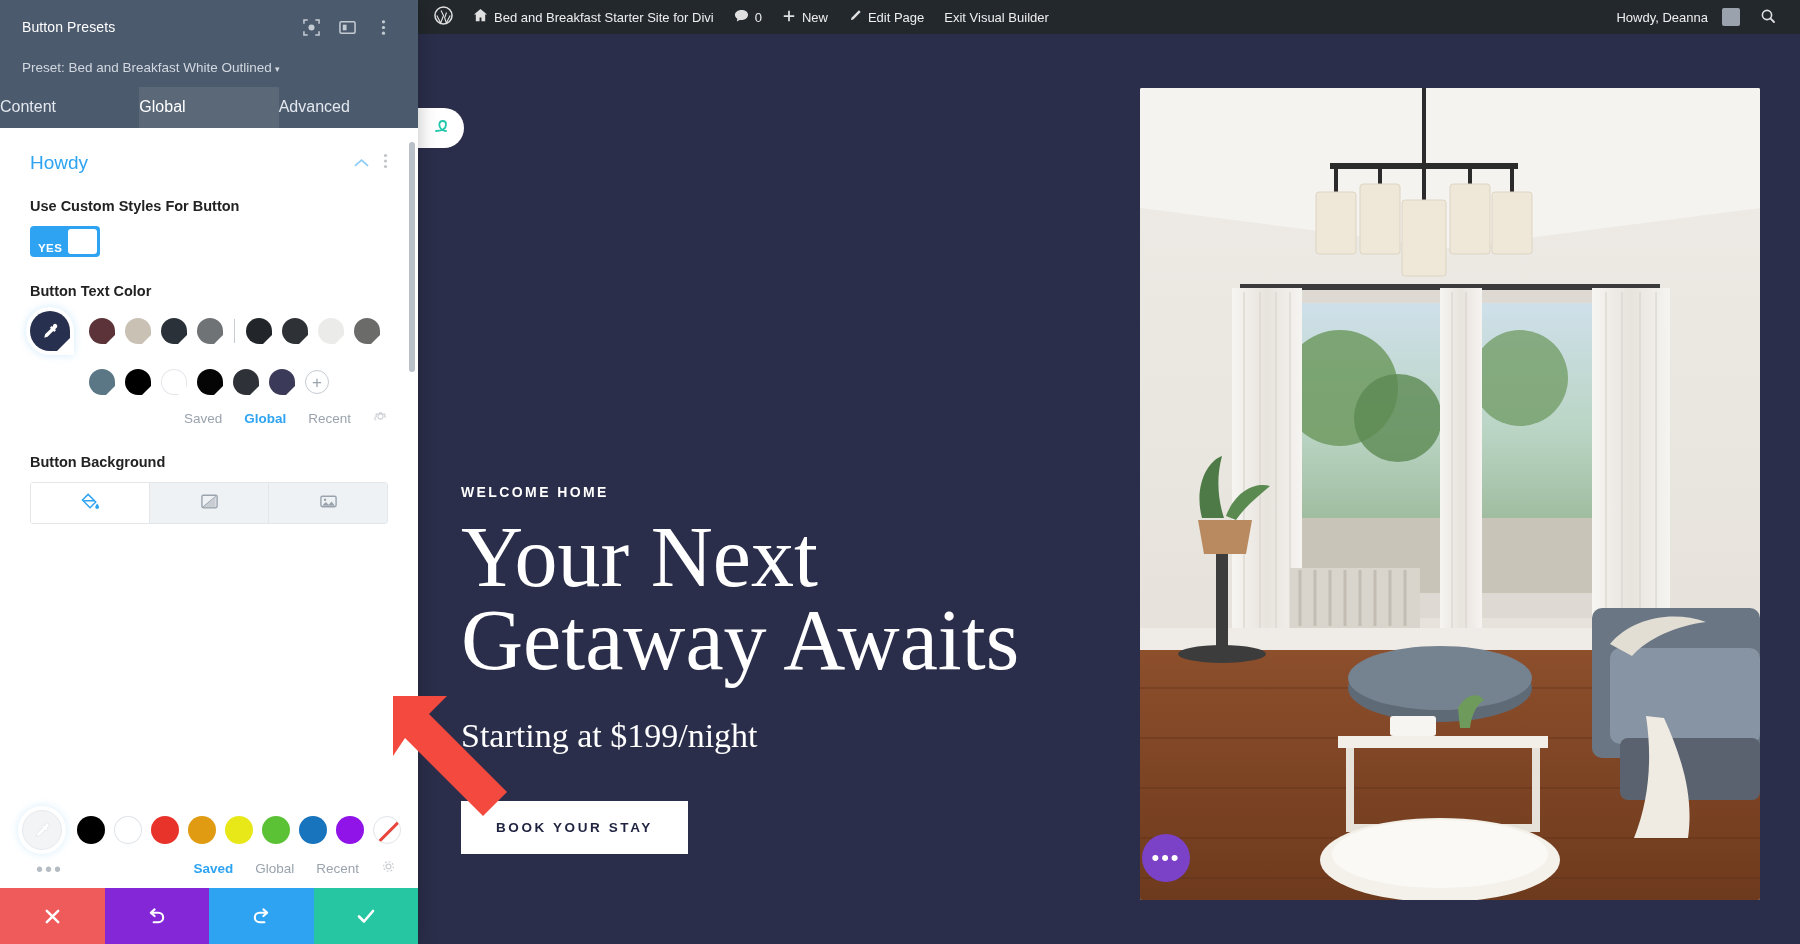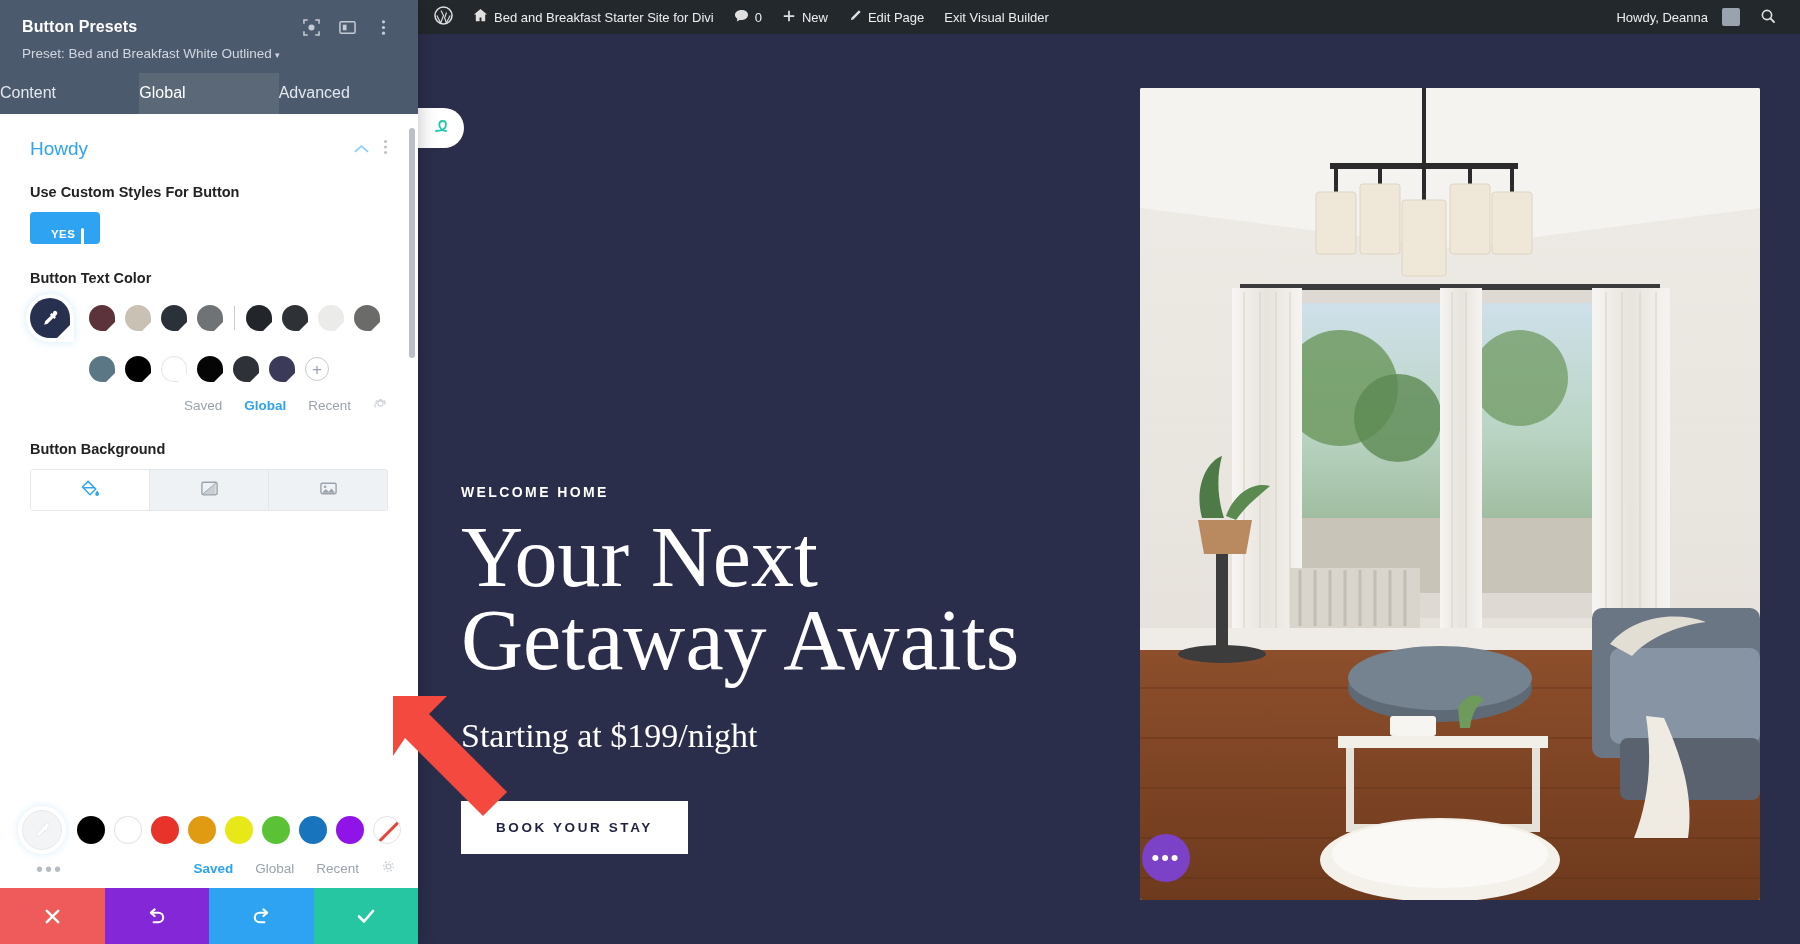--- a/index.html
+++ b/index.html
@@ -19,24 +19,24 @@
     z-index: 40;
     box-shadow: 0 0 18px rgba(0,0,0,0.25);
   }
   #panel-header {
     background: #4c5a6e;
     color: #fff;
     padding: 14px 22px 12px 22px;
     position: relative;
   }
   #panel-header .title-row { display: flex; align-items: center; }
-  #panel-title { font-size: 16px; font-weight: bold; letter-spacing: .1px; flex: 1; }
+  #panel-title { font-size: 14px; font-weight: normal; letter-spacing: .1px; flex: 1; }
   .hdr-icon { width: 26px; height: 26px; display: flex; align-items: center;
      justify-content: center; opacity: .82; margin-left: 10px; cursor: pointer; }
-  #preset-line { font-size: 13.5px; color: #d2d8e0; margin-top: 6px; }
+  #preset-line { font-size: 13.5px; color: #d2d8e0; margin-top: 20px; }
   #preset-line .caret { font-size: 9px; margin-left: 3px; }
 
   #panel-tabs { display: flex; background: #4c5a6e; }
   .panel-tab {
     flex: 1; text-align: left; padding: 11px 0 12px 0;
     font-size: 16px; color: #e3e8ee; cursor: pointer;
   }
   .panel-tab.active { background: #5a6878; color: #fff; }
 
   #panel-body { flex: 1; overflow: hidden; position: relative; background: #fff; }
@@ -45,21 +45,21 @@
   .section-head { display: flex; align-items: center; margin: 4px 0 22px 0; }
   .section-head .name { font-size: 19px; color: #2ea3f2; flex: 1; }
   .chevron-up, .kebab-v { opacity: .55; cursor: pointer; }
 
   .field-label { font-size: 14.5px; font-weight: bold; color: #222; line-height: 20px; margin-bottom: 10px; }
   .field-block { margin-bottom: 24px; }
 
   
   .toggle {
     width: 70px; height: 31px; background: #2ea3f2; border-radius: 4px;
-    display: flex; align-items: flex-start; cursor: pointer; padding: 16px;
+    display: flex; align-items: flex-end; cursor: pointer; padding: 3px;
   }
   .toggle .lbl { color: #fff; font-size: 11.5px; font-weight: bold; padding: 0 6px 0 5px; letter-spacing: .4px;}
   .toggle .knob { width: 33px; height: 25px; background: #fff; border-radius: 3px; }
 
   
   .slider-row { display: flex; align-items: center; gap: 14px; }
   .slider-track { flex: 1; height: 5px; background: #e8eaec; border-radius: 3px; position: relative; }
   .slider-fill { position: absolute; left: 0; top: 0; height: 5px; width: 13%; background: #d9dde1; border-radius: 3px;}
   .slider-knob { position: absolute; left: 13%; top: -6px; width: 17px; height: 17px; border-radius: 50%;
      background: #2ea3f2; transform: translateX(-50%); cursor: pointer; }

